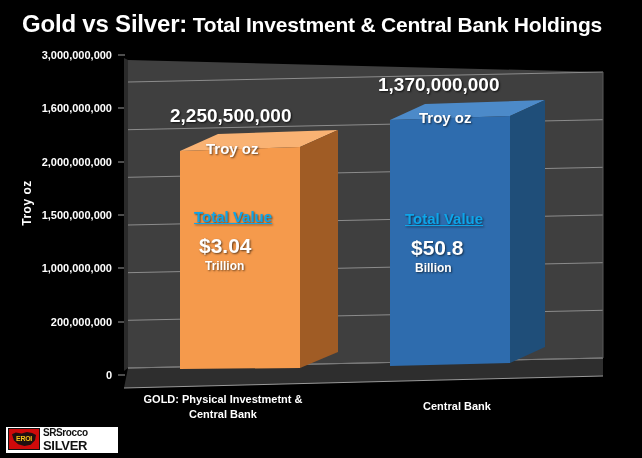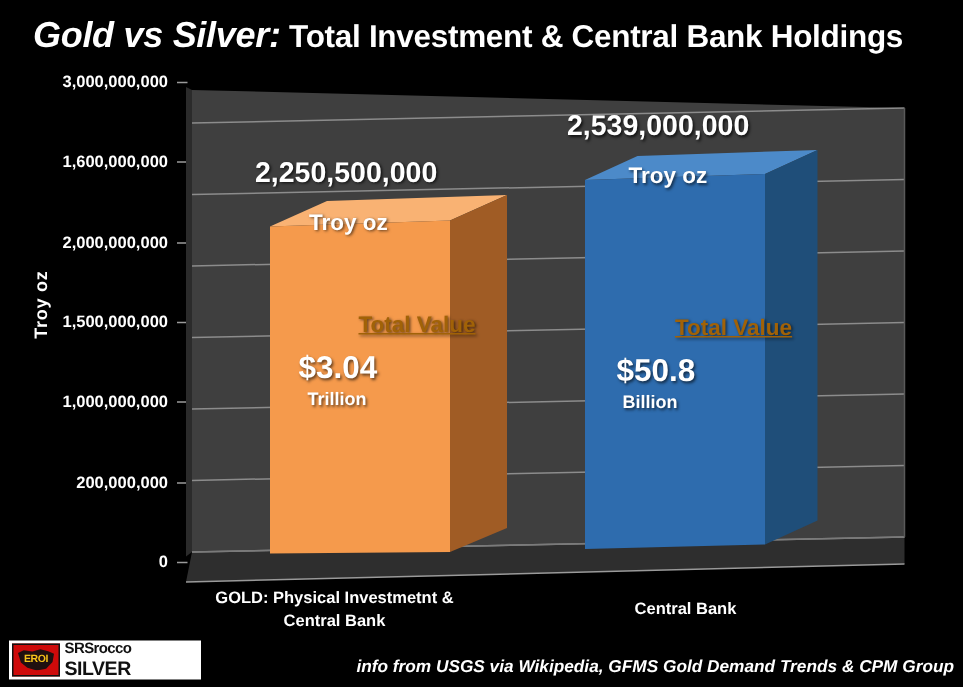--- a/index.html
+++ b/index.html
@@ -26,21 +26,21 @@
     left: 22px;
     top: 10px;
     width: 610px;
     height: 34px;
     color: #ffffff;
     font-size: 22px;
     font-weight: bold;
     letter-spacing: -0.2px;
     white-space: nowrap;
   }
-  #chart-title .title-strong { font-size: 24px; font-weight: bold; font-style: italic; }
+  #chart-title .title-strong { font-size: 24px; font-weight: bold; }
   #chart-title .title-rest   { font-size: 21px; font-weight: bold; }
 
   
   #y-axis-title {
     position: absolute;
     left: -8px;
     top: 196px;
     width: 70px;
     text-align: center;
     color: #ffffff;
@@ -102,27 +102,26 @@
   .bar-unit {
     position: absolute;
     color: #ffffff;
     font-size: 15px;
     font-weight: bold;
     white-space: nowrap;
     text-shadow: 1px 1px 2px rgba(0,0,0,.6);
   }
   .bar-tv-label {
     position: absolute;
-    color: #a16207;
+    color: #0ea5e9;
     font-size: 15px;
     font-weight: bold;
     text-decoration: underline;
     white-space: nowrap;
     text-shadow: 1px 1px 2px rgba(0,0,0,.6);
-    margin-left: 45px;
   }
   .bar-tv-amount {
     position: absolute;
     color: #ffffff;
     font-size: 21px;
     font-weight: bold;
     white-space: nowrap;
     text-shadow: 1px 1px 2px rgba(0,0,0,.6);
   }
   .bar-tv-scale {
@@ -156,25 +155,24 @@
     font-weight: bold;
     font-style: italic;
     white-space: nowrap;
   }
 
   
   #logo {
     position: absolute;
     left: 6px;
     bottom: 5px;
-    width: 128px;
+    width: 112px;
     height: 26px;
     background: #ffffff;
     display: flex;
-    align-items: center;
     padding: 1px 2px;
   }
   #logo-mark {
     width: 32px;
     height: 22px;
     background: #cf0a0a;
     border: 1px solid #111;
     position: relative;
     flex: 0 0 auto;
     overflow: hidden;
@@ -294,37 +292,36 @@
 
   <div class="bar-group">
     <div class="bar-value" style="left:170px; top:105px;">2,250,500,000</div>
     <div class="bar-unit" style="left:206px; top:140px;">Troy oz</div>
     <div class="bar-tv-label" style="left:194px; top:208px;">Total Value</div>
     <div class="bar-tv-amount" style="left:199px; top:234px;">$3.04</div>
     <div class="bar-tv-scale" style="left:205px; top:259px;">Trillion</div>
   </div>
 
   <div class="bar-group">
-    <div class="bar-value" style="left:378px; top:74px;">2,539,000,000</div>
+    <div class="bar-value" style="left:378px; top:74px;">1,370,000,000</div>
     <div class="bar-unit" style="left:419px; top:109px;">Troy oz</div>
     <div class="bar-tv-label" style="left:405px; top:210px;">Total Value</div>
     <div class="bar-tv-amount" style="left:411px; top:236px;">$50.8</div>
     <div class="bar-tv-scale" style="left:415px; top:261px;">Billion</div>
   </div>
 
   <div class="cat-label" id="cat-gold">
     <div>GOLD: Physical Investmetnt &amp;</div>
     <div>Central Bank</div>
   </div>
 
   <div class="cat-label" id="cat-silver">
     <div>Central Bank</div>
   </div>
 
-  <div id="source-note">info from USGS via Wikipedia, GFMS Gold Demand Trends &amp; CPM Group</div>
 
   <div id="logo">
     <div id="logo-mark">
       <div class="mark-map"></div>
       <div class="mark-text">EROI</div>
     </div>
     <div id="logo-words">
       <span id="logo-line1">SRSrocco</span>
       <span id="logo-line2">SILVER</span>
     </div>

